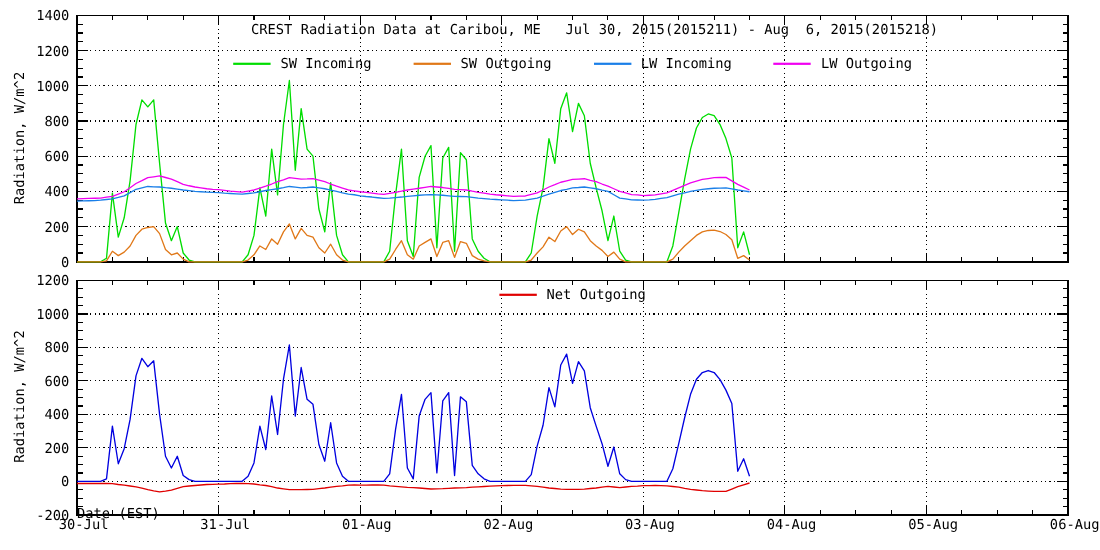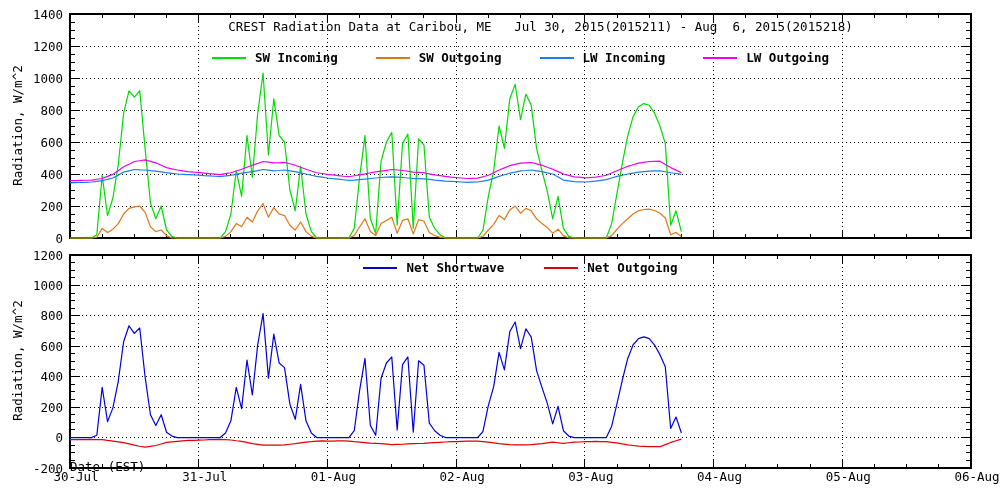--- a/index.html
+++ b/index.html
@@ -11,21 +11,21 @@
     color:#000;
     overflow:hidden;
   }
   svg{position:absolute;left:0;top:0;}
   svg text{font-family:"DejaVu Sans Mono", monospace;font-size:12.5px;fill:#000;}
   .overlay{position:absolute;font-size:12.5px;white-space:pre;}
   .plot-title{left:70px;top:19px;width:901px;text-align:center;padding-left:20px;}
   .legend-row{left:70px;width:901px;display:flex;justify-content:center;align-items:center;}
   .legend-top{top:50px;gap:38px;}
   .legend-bottom{top:260px;gap:40px;}
-  .legend-item{display:flex;align-items:center;font-weight:bold;}
+  .legend-item{display:flex;align-items:center;}
   .legend-line{display:inline-block;width:34px;height:2px;margin-right:9px;}
   .legend-label{font-size:12.5px;}
   .ylab{position:absolute;width:224px;text-align:center;transform:rotate(-90deg);transform-origin:center;font-size:12.5px;}
   .ylab1{left:-95px;top:118px;}
   .ylab2{left:-95px;top:353px;}
   .xlab{left:70px;top:459px;width:901px;text-align:left;}
 </style>
 </head>
 <body>
 
@@ -318,20 +318,20 @@
       <text x="977" y="481" text-anchor="middle">06-Aug</text>
       <rect x="70" y="255" width="901" height="213" fill="none" stroke="#000" stroke-width="1.4" shape-rendering="crispEdges"></rect>
       <polyline points="70.00,437.57 75.36,437.57 80.73,437.57 86.09,437.57 91.45,437.57 96.82,435.29 102.18,387.36 107.54,421.60 112.90,407.90 118.27,381.28 123.63,341.72 128.99,325.75 134.36,333.35 139.72,328.03 145.08,376.71 150.45,414.75 155.81,425.40 161.17,414.75 166.54,432.25 171.90,436.05 177.26,437.57 182.63,437.57 187.99,437.57 193.35,437.57 198.71,437.57 204.08,437.57 209.44,437.57 214.80,437.57 220.17,437.57 225.53,433.01 230.89,420.84 236.26,387.36 241.62,408.66 246.98,359.98 252.35,394.97 257.71,344.76 263.07,313.58 268.43,378.24 273.80,334.11 279.16,363.02 284.52,367.59 289.89,404.10 295.25,419.31 300.61,384.32 305.98,420.84 311.34,433.01 316.70,437.57 322.07,437.57 327.43,437.57 332.79,437.57 338.15,437.57 343.52,437.57 348.88,437.57 354.24,430.73 359.61,390.41 364.97,358.46 370.33,425.40 375.70,435.29 381.06,378.24 386.42,363.02 391.79,356.94 397.15,429.96 402.51,364.54 407.88,356.94 413.24,432.25 418.60,360.74 423.96,365.30 429.33,423.12 434.69,430.73 440.05,435.29 445.42,437.57 450.78,437.57 456.14,437.57 461.51,437.57 466.87,437.57 472.23,437.57 477.60,437.57 482.96,431.49 488.32,405.62 493.68,386.60 499.05,352.37 504.41,369.87 509.77,331.83 515.14,321.94 520.50,348.57 525.86,328.79 531.23,337.16 536.59,370.63 541.95,387.36 547.32,403.34 552.68,423.88 558.04,406.38 563.40,430.73 568.77,436.05 574.13,437.57 579.49,437.57 584.86,437.57 590.22,437.57 595.58,437.57 600.95,437.57 606.31,437.57 611.67,426.16 617.04,403.34 622.40,379.76 627.76,358.46 633.13,344.76 638.49,338.68 643.85,336.85 649.21,338.68 654.58,345.07 659.94,354.65 665.30,366.82 670.67,428.44 676.03,417.03 681.39,433.01" fill="none" stroke="#0000e0" stroke-width="1.2" stroke-linejoin="round"></polyline>
       <polyline points="70.00,439.55 75.36,439.55 80.73,439.55 86.09,439.55 91.45,439.40 96.82,439.55 102.18,439.70 107.54,440.46 112.90,441.07 118.27,441.83 123.63,442.59 128.99,443.81 134.36,445.18 139.72,446.24 145.08,447.16 150.45,446.40 155.81,445.48 161.17,443.96 166.54,442.44 171.90,441.83 177.26,441.38 182.63,440.92 187.99,440.46 193.35,440.31 198.71,440.16 204.08,440.01 209.44,439.70 214.80,439.55 220.17,439.40 225.53,439.70 230.89,440.01 236.26,440.77 241.62,441.38 246.98,442.44 252.35,443.66 257.71,444.42 263.07,445.18 268.43,445.18 273.80,445.18 279.16,445.03 284.52,444.87 289.89,444.27 295.25,443.66 300.61,442.90 305.98,442.14 311.34,441.68 316.70,441.07 322.07,440.92 327.43,441.07 332.79,441.07 338.15,440.92 343.52,440.92 348.88,441.07 354.24,441.68 359.61,442.14 364.97,442.59 370.33,443.05 375.70,443.35 381.06,443.66 386.42,444.11 391.79,444.57 397.15,444.42 402.51,444.27 407.88,443.96 413.24,443.66 418.60,443.50 423.96,443.35 429.33,442.90 434.69,442.59 440.05,442.29 445.42,441.98 450.78,441.68 456.14,441.53 461.51,441.38 466.87,441.22 472.23,441.22 477.60,441.22 482.96,441.68 488.32,442.14 493.68,442.90 499.05,443.66 504.41,444.11 509.77,444.72 515.14,444.87 520.50,444.87 525.86,444.87 531.23,444.72 536.59,444.11 541.95,443.66 547.32,442.90 552.68,442.14 558.04,442.74 563.40,443.35 568.77,442.74 574.13,442.14 579.49,441.98 584.86,441.53 590.22,441.53 595.58,441.38 600.95,441.53 606.31,441.68 611.67,442.29 617.04,442.90 622.40,443.96 627.76,444.87 633.13,445.48 638.49,446.09 643.85,446.40 649.21,446.70 654.58,446.70 659.94,446.70 665.30,444.57 670.67,442.44 676.03,440.77 681.39,439.09" fill="none" stroke="#e00000" stroke-width="1.2" stroke-linejoin="round"></polyline>
     </svg>
 
   <div class="overlay plot-title">CREST Radiation Data at Caribou, ME   Jul 30, 2015(2015211) - Aug  6, 2015(2015218)</div>
 
   <div class="overlay legend-row legend-top" id="legend-top"><span class="legend-item"><span class="legend-line" style="background: rgb(0, 221, 0);"></span><span class="legend-label">SW Incoming</span></span><span class="legend-item"><span class="legend-line" style="background: rgb(224, 120, 24);"></span><span class="legend-label">SW Outgoing</span></span><span class="legend-item"><span class="legend-line" style="background: rgb(26, 127, 232);"></span><span class="legend-label">LW Incoming</span></span><span class="legend-item"><span class="legend-line" style="background: rgb(240, 0, 240);"></span><span class="legend-label">LW Outgoing</span></span></div>
 
-  <div class="overlay legend-row legend-bottom" id="legend-bottom"><span class="legend-item"><span class="legend-line" style="background: rgb(0, 0, 224);"></span><span class="legend-label">Net Shortwave</span></span><span class="legend-item"><span class="legend-line" style="background: rgb(224, 0, 0);"></span><span class="legend-label">Net Outgoing</span></span></div>
+  <div class="overlay legend-row legend-bottom" id="legend-bottom"><span class="legend-item"><span class="legend-line" style="background: rgb(224, 0, 0);"></span><span class="legend-label">Net Outgoing</span></span></div>
 
   <div class="ylab ylab1">Radiation, W/m^2</div>
 
   <div class="ylab ylab2">Radiation, W/m^2</div>
 
   <div class="overlay xlab">Date (EST)</div>
 </div>
 
 </body></html>

